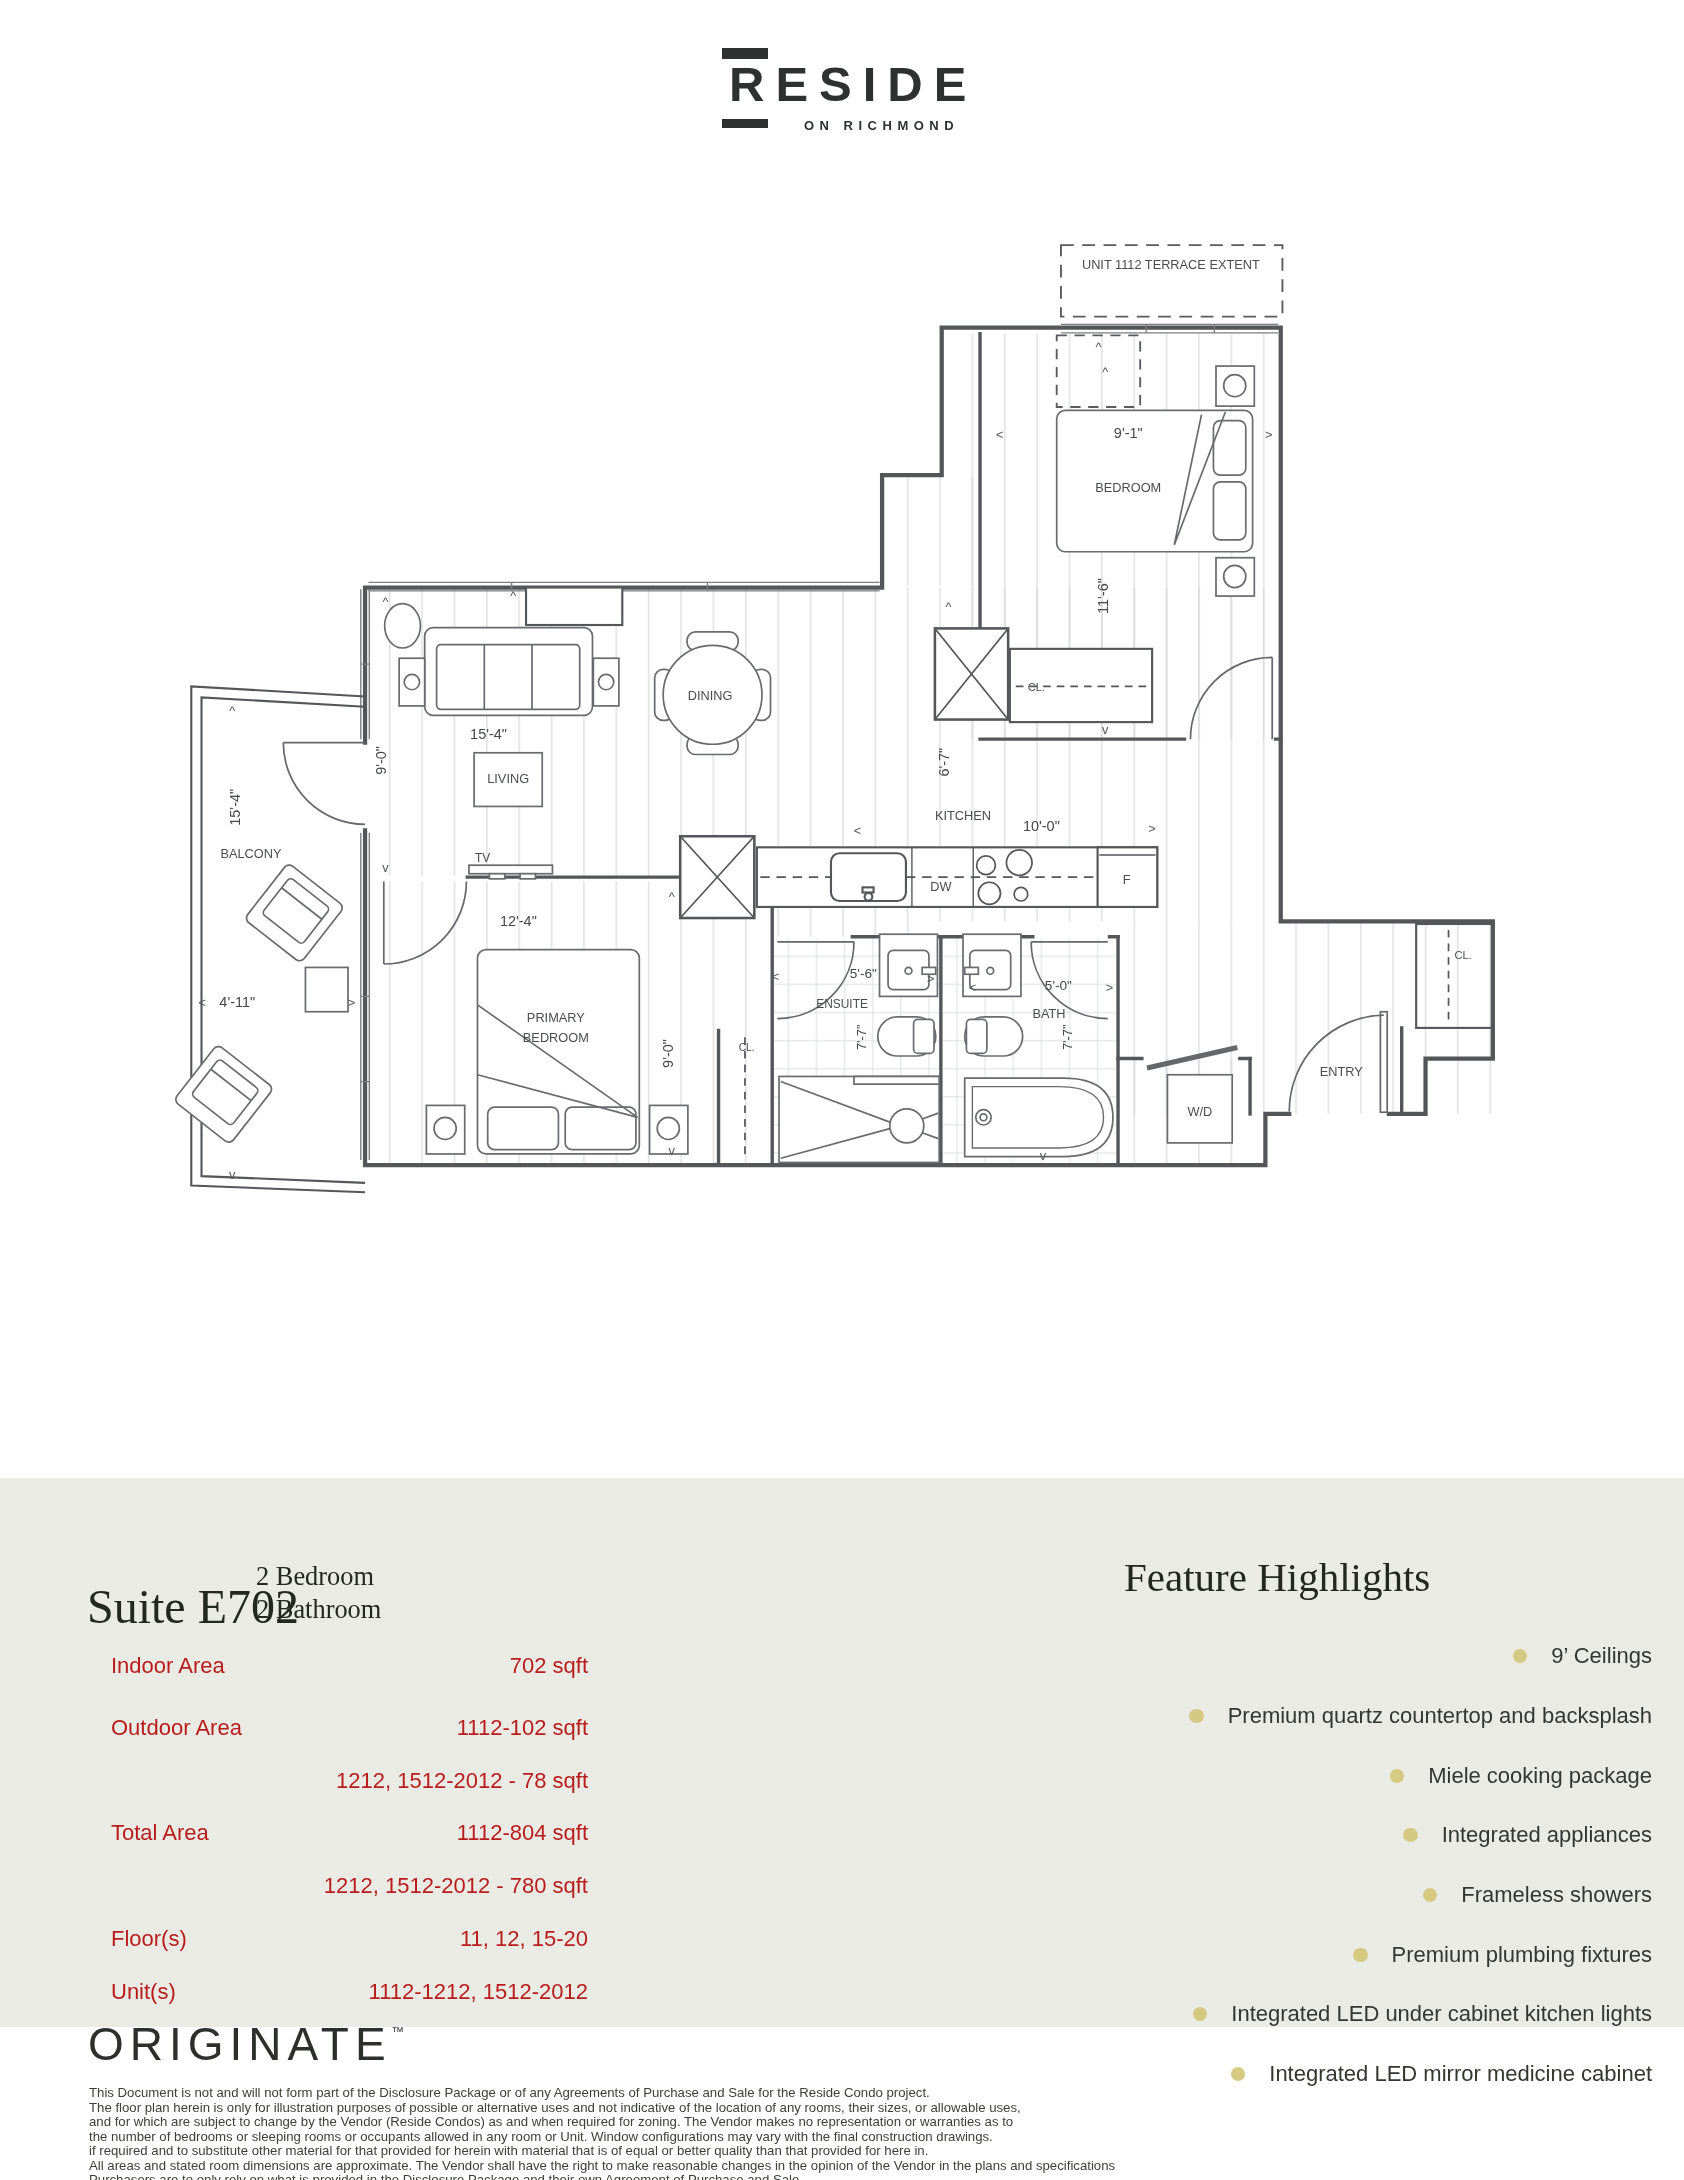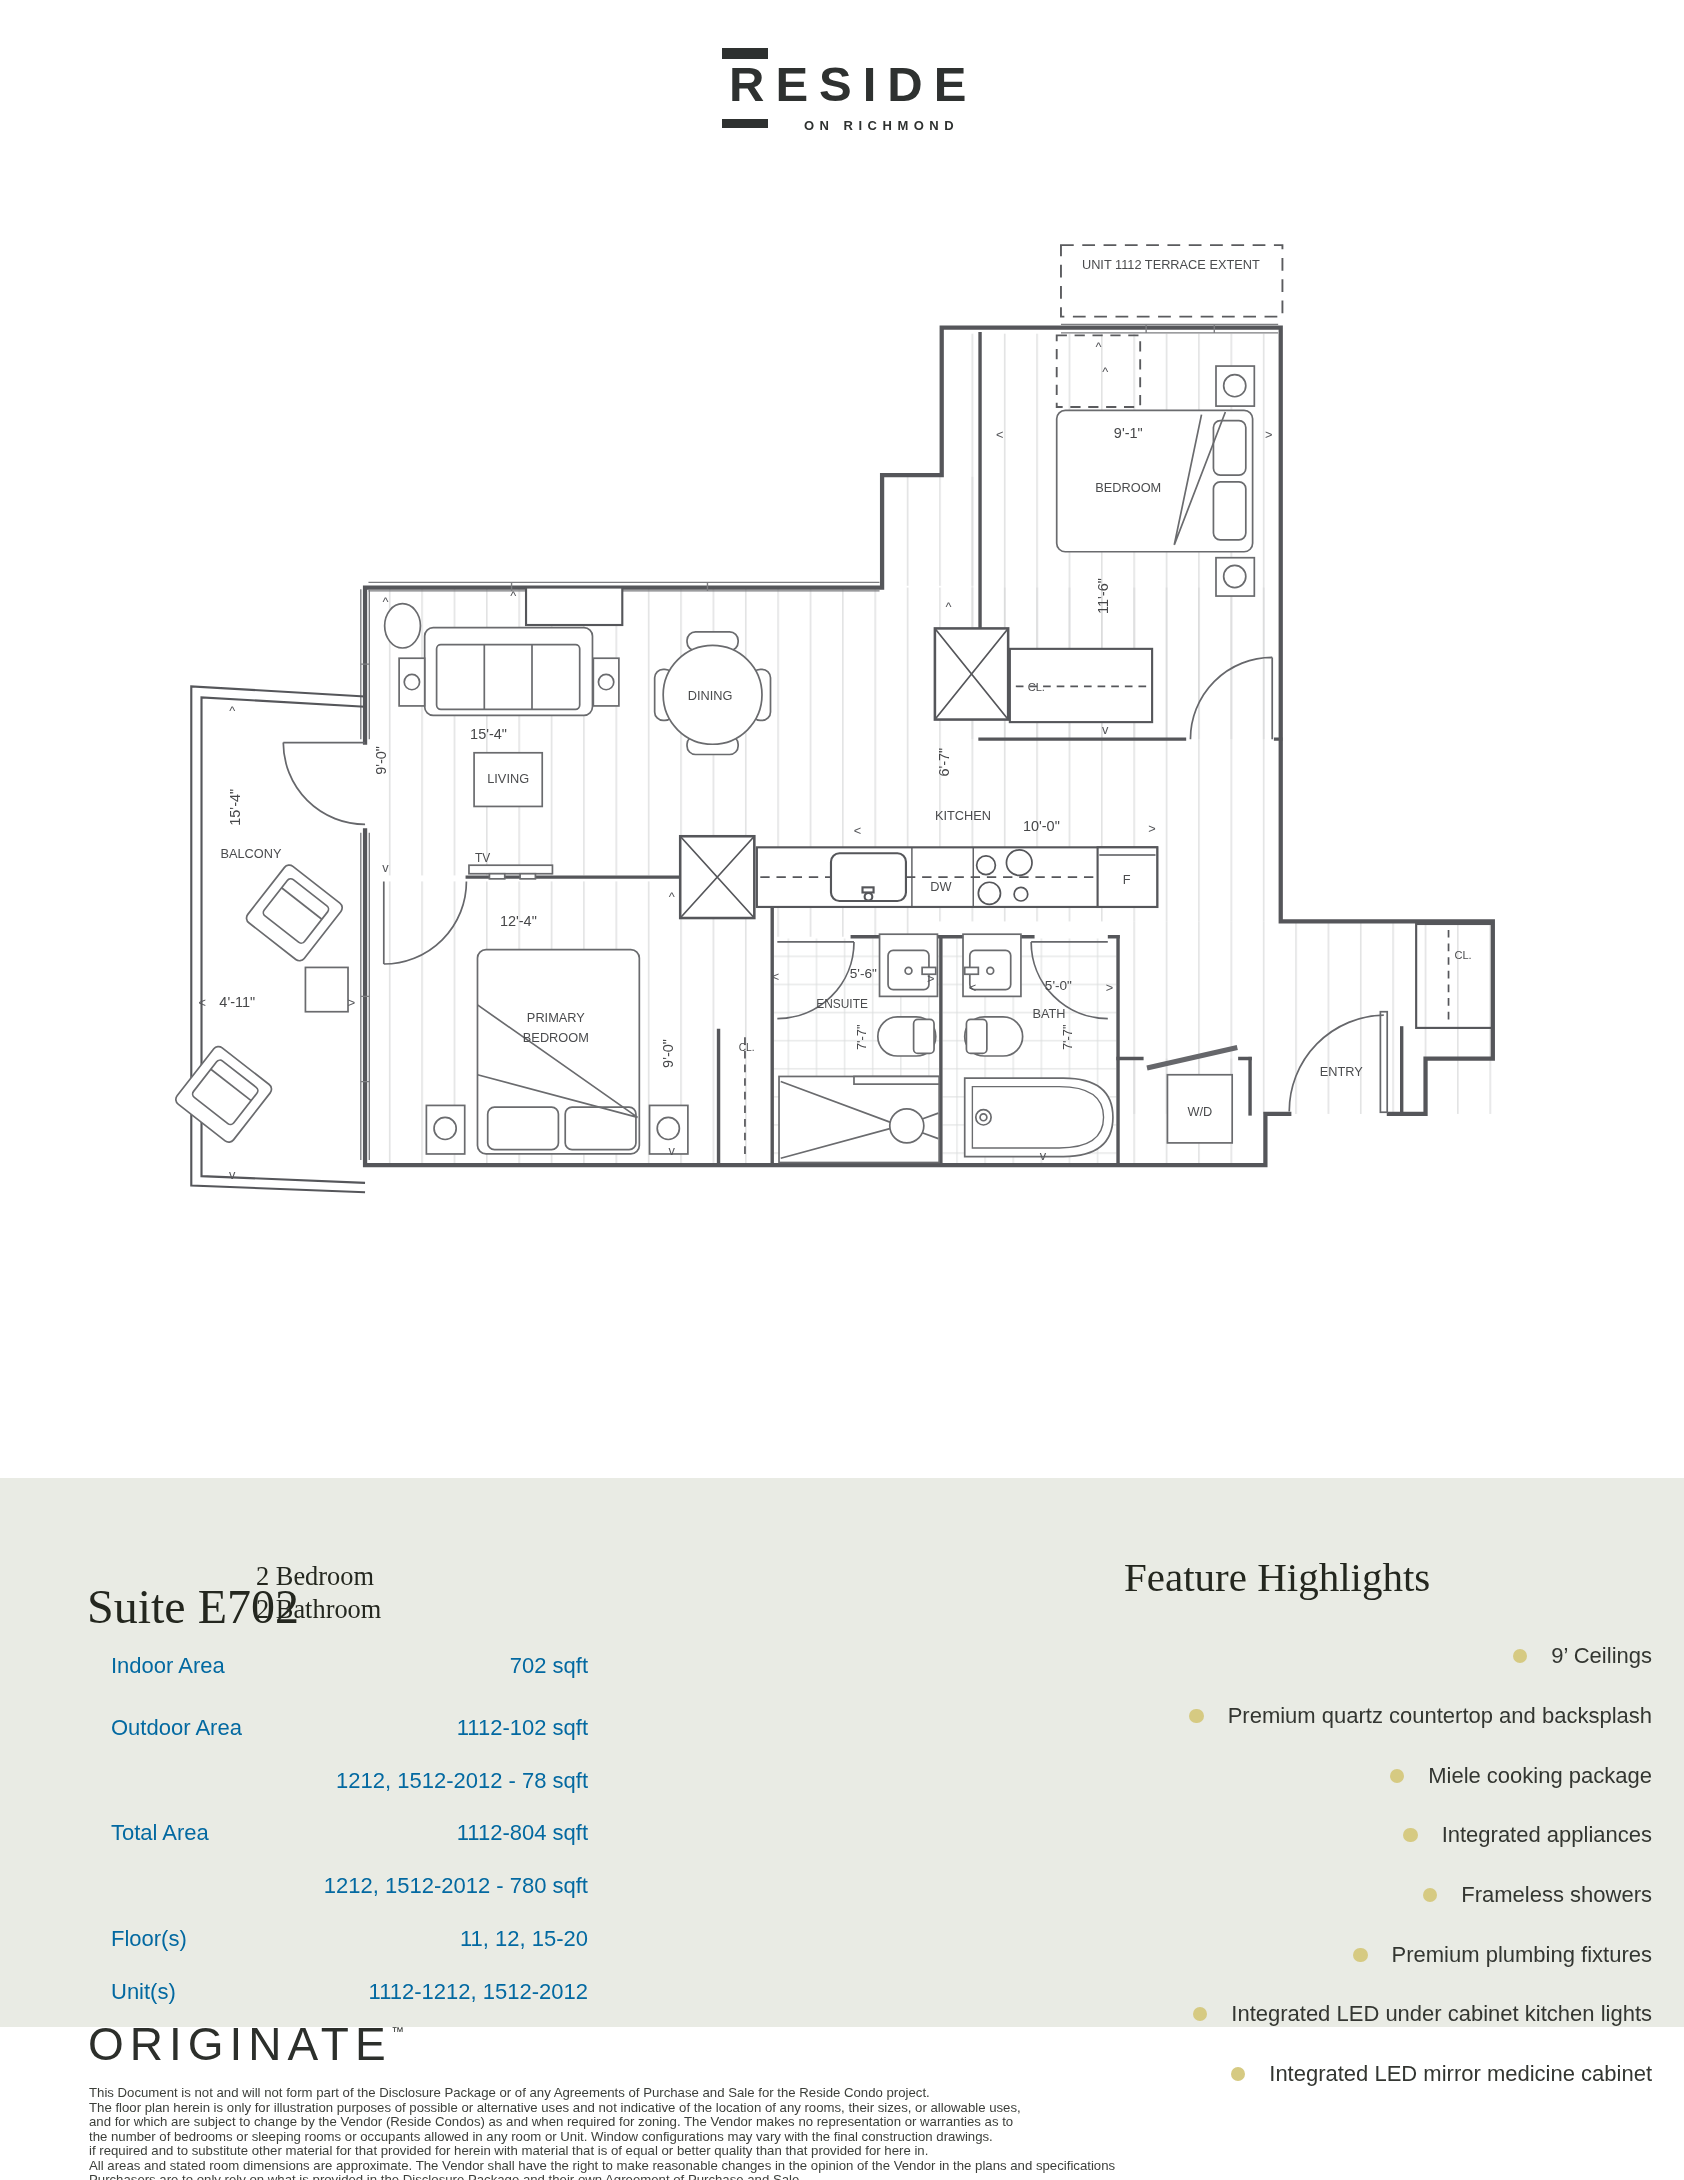--- a/index.html
+++ b/index.html
@@ -14,21 +14,21 @@
   
   svg text{font-family:"Liberation Sans",sans-serif;}
   .plan-svg{left:158px;top:217px;}
   
   .panel{left:0;top:1478px;width:1685px;height:549px;background:#e9ebe4;}
   .suite-title{left:87px;top:101px;font-family:"Liberation Serif",serif;font-size:48px;color:#24271f;}
   .suite-type{left:256px;top:82px;width:332px;font-family:"Liberation Serif",serif;
               font-size:26.4px;line-height:33px;color:#24271f;}
   .specs{left:111px;top:0;width:477px;height:596px;}
   .spec-row{position:absolute;left:0;width:477px;display:flex;justify-content:space-between;
-            font-size:22px;color:#0369a1;align-items:center;}
+            font-size:22px;color:#b91c1c;align-items:center;}
   .features{left:1124px;top:0;width:528px;height:647px;}
   .features-title{position:absolute;left:0;top:75px;font-family:"Liberation Serif",serif;
                   font-size:41px;color:#24271f;text-align:right;}
   .feat-item{position:absolute;left:0;width:528px;font-size:22px;color:#333631;text-align:right;}
   .feat-item .dot{display:inline-block;width:14.5px;height:14.5px;border-radius:50%;
                   background:#d6ca82;margin-right:24px;vertical-align:middle;}
   .feat-item .txt{vertical-align:middle;}
   .originate{left:88px;top:539px;font-size:46px;letter-spacing:6px;color:#2c2f2b;}
   .originate sup{font-size:12.8px;vertical-align:24px;letter-spacing:0;}
   .disclaimer{left:89px;top:608px;width:1193px;font-size:13.2px;line-height:14.5px;color:#3c3f3a;}

